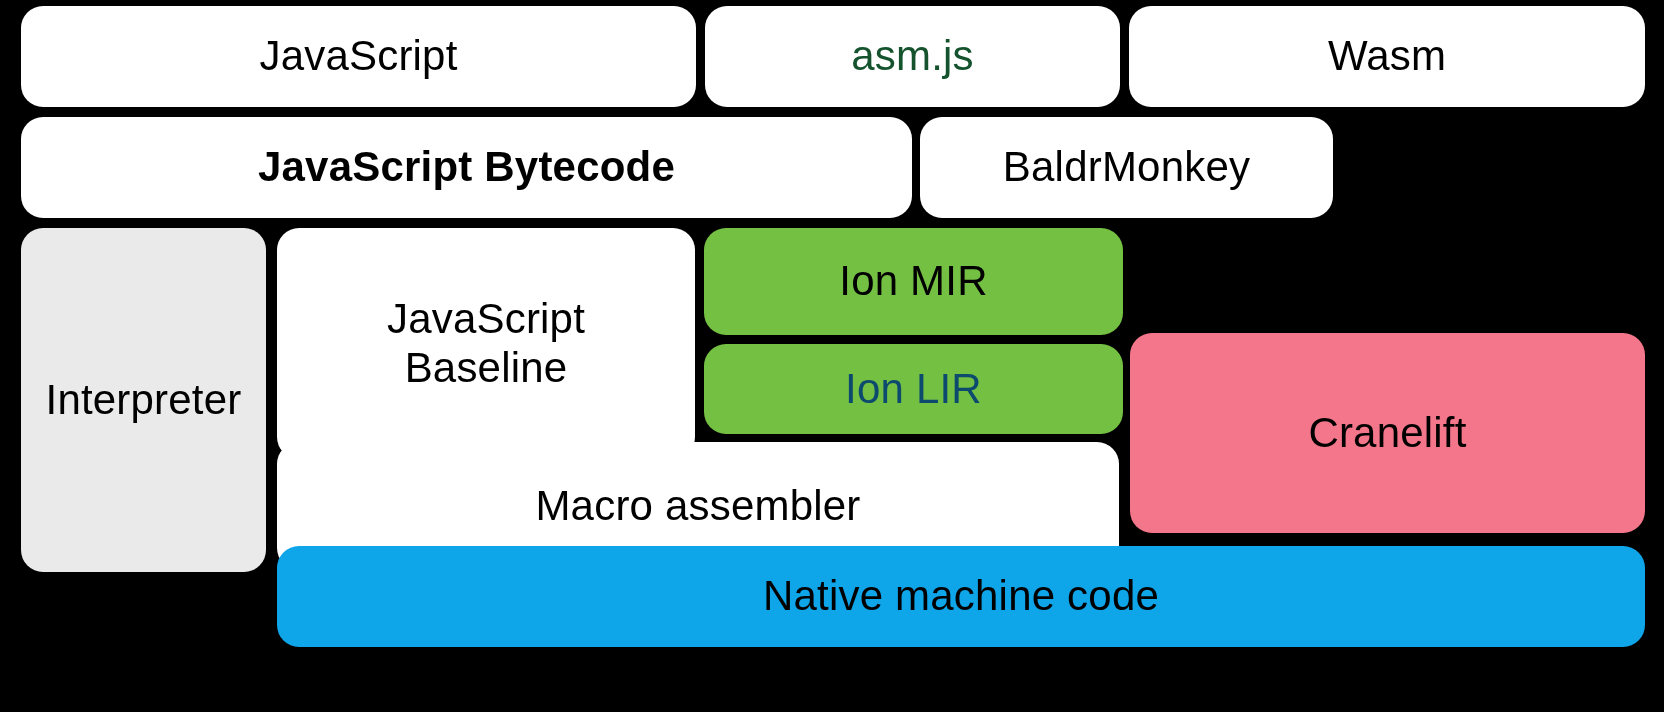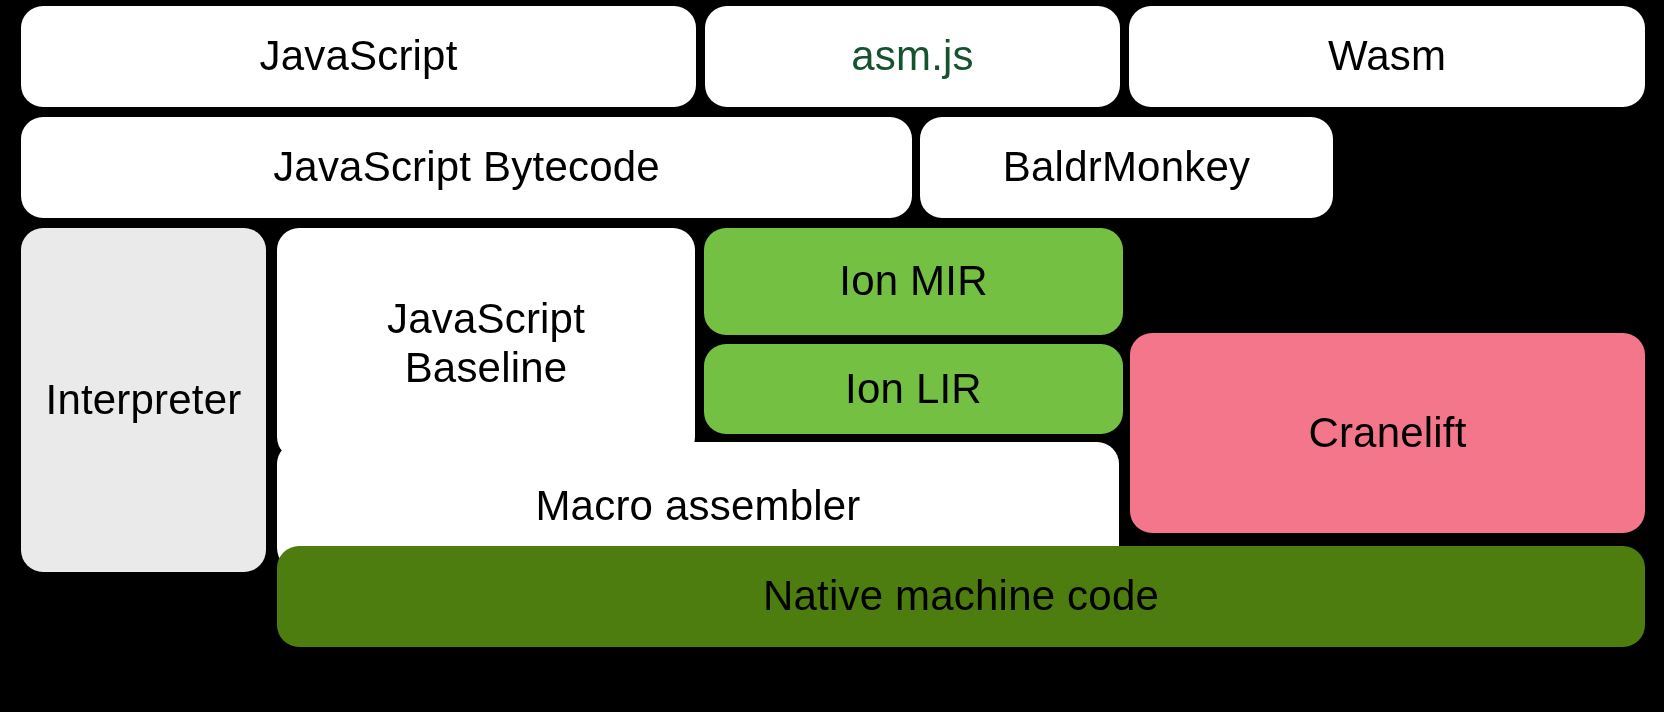--- a/index.html
+++ b/index.html
@@ -34,23 +34,23 @@
     user-select: none;
   }
 </style>
 </head>
 <body>
 
 <div id="diagram" style="background: rgb(0, 0, 0);">
     <div class="node" style="left: 21px; top: 6px; width: 675px; height: 101px; background: rgb(255, 255, 255); color: rgb(0, 0, 0);">JavaScript</div>
     <div class="node" style="left: 705px; top: 6px; width: 415px; height: 101px; background: rgb(255, 255, 255); color: #14532d;">asm.js</div>
     <div class="node" style="left: 1129px; top: 6px; width: 516px; height: 101px; background: rgb(255, 255, 255); color: rgb(0, 0, 0);">Wasm</div>
-    <div class="node" style="left: 21px; top: 117px; width: 891px; height: 101px; background: rgb(255, 255, 255); color: rgb(0, 0, 0);">JavaScript Bytecode</div>
+    <div class="node" style="left: 21px; top: 117px; width: 891px; height: 101px; background: rgb(255, 255, 255); color: rgb(0, 0, 0); font-weight: bold;">JavaScript Bytecode</div>
     <div class="node" style="left: 920px; top: 117px; width: 413px; height: 101px; background: rgb(255, 255, 255); color: rgb(0, 0, 0);">BaldrMonkey</div>
     <div class="node" style="left: 21px; top: 228px; width: 245px; height: 344px; background: rgb(234, 234, 234); color: rgb(0, 0, 0);">Interpreter</div>
     <div class="node" style="left: 277px; top: 228px; width: 418px; height: 231px; background: rgb(255, 255, 255); color: rgb(0, 0, 0);">JavaScript
 Baseline</div>
     <div class="node" style="left: 704px; top: 228px; width: 419px; height: 107px; background: rgb(116, 192, 67); color: rgb(0, 0, 0);">Ion MIR</div>
-    <div class="node" style="left: 704px; top: 344px; width: 419px; height: 90px; background: rgb(116, 192, 67); color: #000000; text-align: right;">Ion LIR</div>
+    <div class="node" style="left: 704px; top: 344px; width: 419px; height: 90px; background: rgb(116, 192, 67); color: #0c4a6e; text-align: right;">Ion LIR</div>
     <div class="node" style="left: 1130px; top: 333px; width: 515px; height: 200px; background: rgb(244, 118, 138); color: rgb(0, 0, 0);">Cranelift</div>
     <div class="node" style="left: 277px; top: 442px; width: 842px; height: 128px; background: rgb(255, 255, 255); color: rgb(0, 0, 0); text-align: right;">Macro assembler</div>
-    <div class="node" style="left: 277px; top: 546px; width: 1368px; height: 101px; background: #4d7c0f; color: rgb(0, 0, 0);">Native machine code</div>
+    <div class="node" style="left: 277px; top: 546px; width: 1368px; height: 101px; background: #0ea5e9; color: rgb(0, 0, 0);">Native machine code</div>
   </div>
 
 </body></html>

